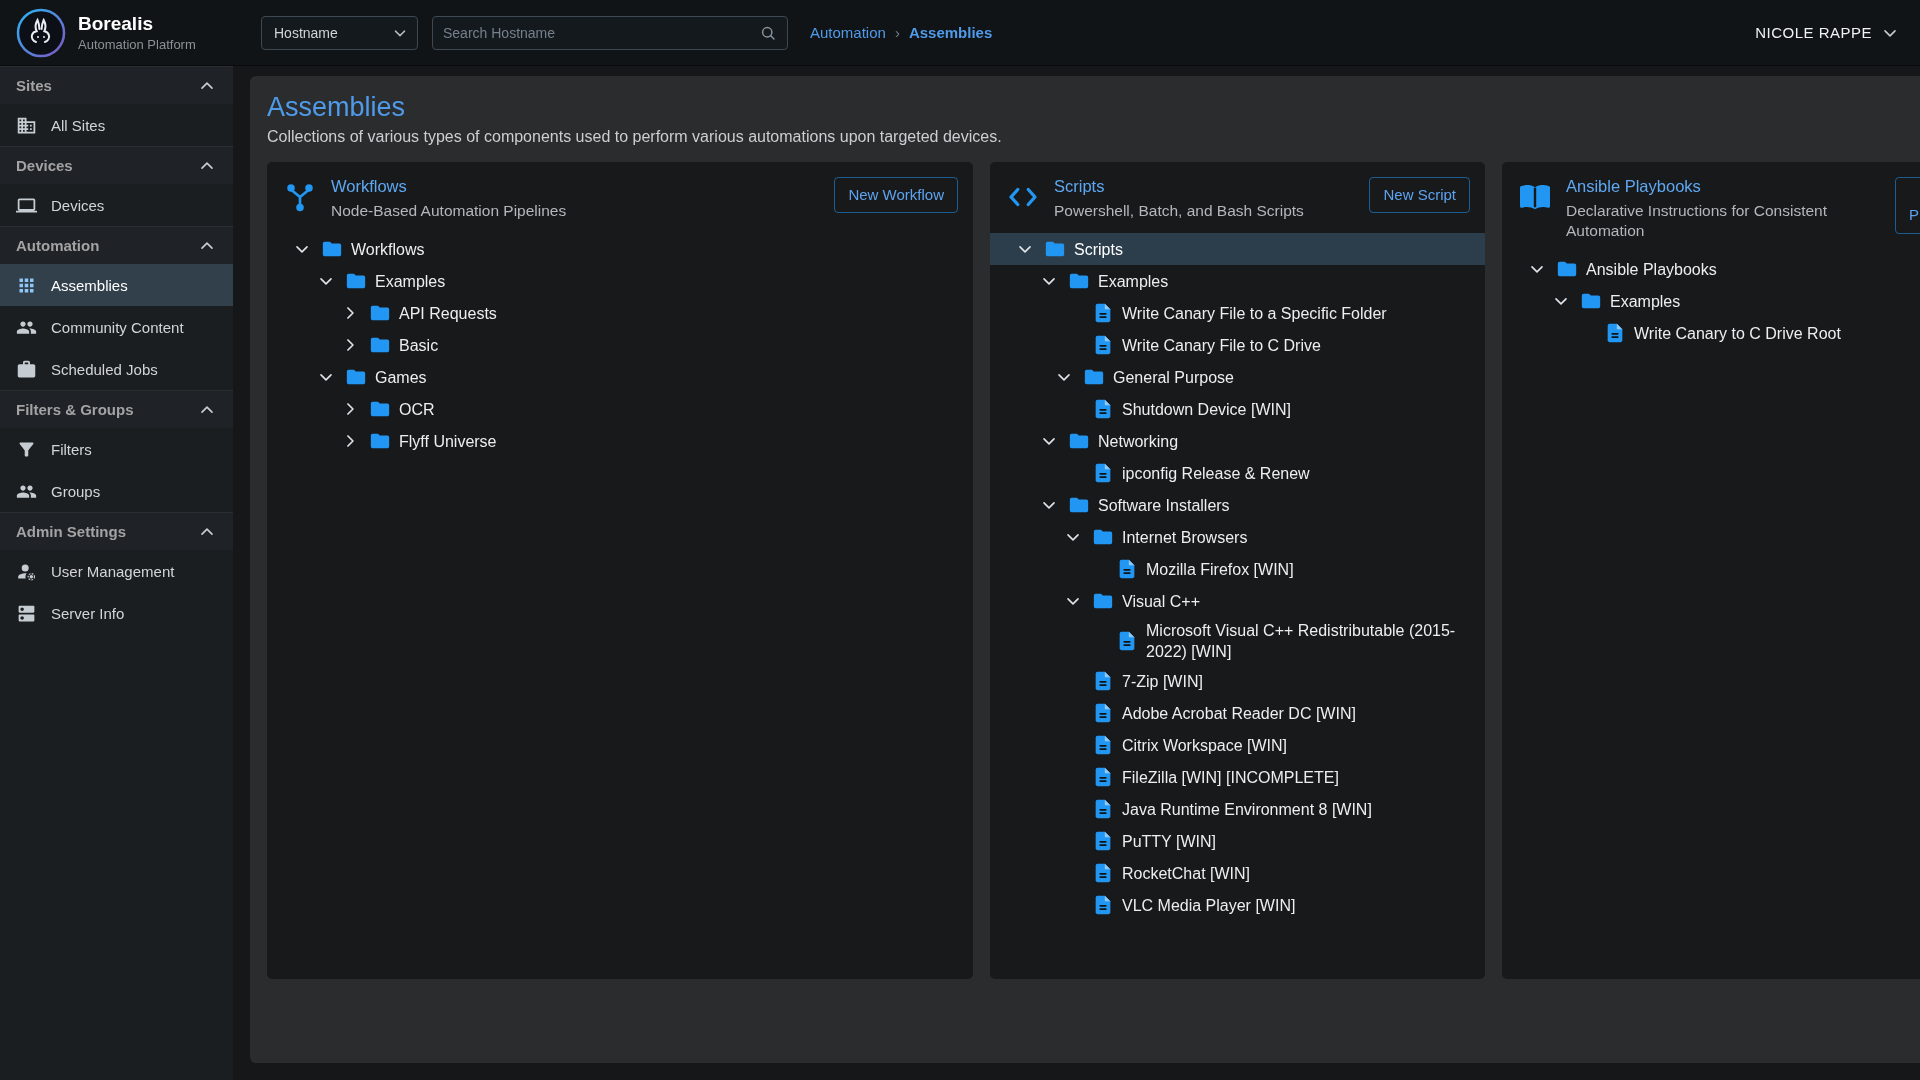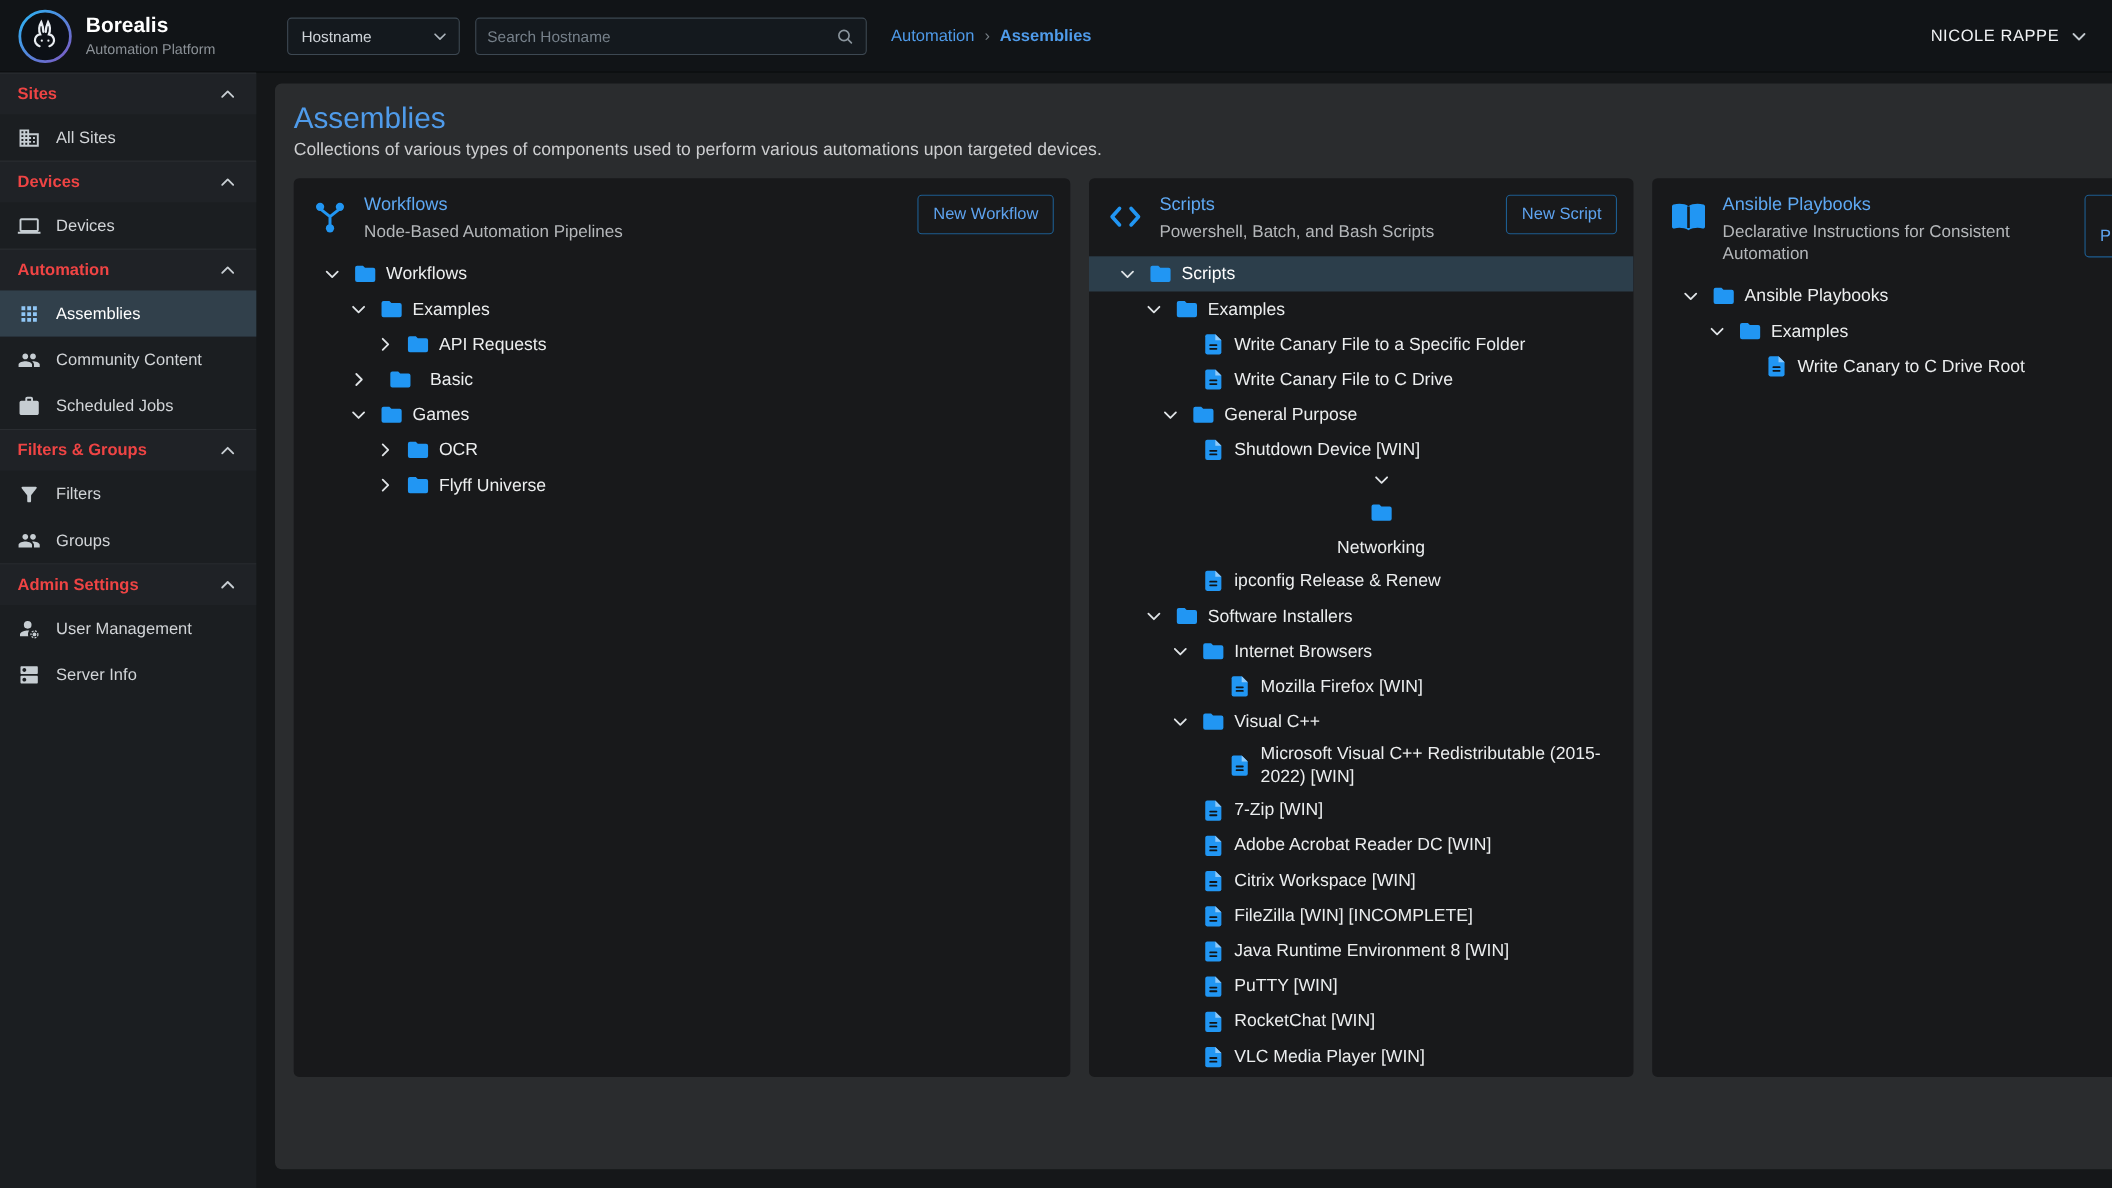--- a/index.html
+++ b/index.html
@@ -25,21 +25,21 @@
   .user-name{font-size:15px;letter-spacing:.5px;color:#f0f2f4;font-weight:500}
 
   
   .body-row{display:flex;height:1014px}
   .sidebar{width:233px;flex-shrink:0;background:#1b1e21;height:100%}
   .content-outer{flex:1;padding:10px 15px 17px 17px}
   .main-card{background:#2a2c2e;border-radius:6px;height:987px;padding:16px 17px;overflow:hidden}
 
   
   .side-section-header{height:38px;display:flex;align-items:center;justify-content:space-between;padding:0 16px;background:#1f2226;border-top:1px solid rgba(255,255,255,.05);cursor:pointer}
-  .side-section-header .lbl{color:#ef4444;font-size:15px;font-weight:bold}
+  .side-section-header .lbl{color:#a3a3a3;font-size:15px;font-weight:bold}
   .side-item{height:42px;display:flex;align-items:center;gap:14px;padding:0 16px;font-size:15px;color:#d2d5d8;cursor:pointer}
   .side-item.selected{background:#31404b;color:#fff}
   .side-item.selected .item-icn{color:#90c6f5}
 
   .icn{display:inline-flex;align-items:center;justify-content:center;flex-shrink:0}
   .icn svg{width:100%;height:100%;display:block}
   .hdr-chev{width:20px;height:20px;color:#c8ced3}
   .item-icn{width:21px;height:21px;color:#c6cdd2}
   .sel-caret{width:18px;height:18px;color:#aeb6bd}
   .user-caret{width:20px;height:20px;color:#c2c8cd}
@@ -311,21 +311,21 @@
                     <path d="M9.5 6l6 6-6 6"></path>
                   </svg>
                 </span>
                 <span class="icn tree-node-icon">
                   <svg viewBox="0 0 24 24">
                     <path fill="#2196f3" d="M9.8 4l2 2H20a2 2 0 0 1 2 2v10a2 2 0 0 1-2 2H4a2 2 0 0 1-2-2V6a2 2 0 0 1 2-2h5.8z"></path>
                   </svg>
                 </span>
                 <span class="tlabel">API Requests</span>
               </div>
-              <div class="tree-row" style="padding-left: 48px; gap: 16px;">
+              <div class="tree-row" style="padding-left: 72px;">
                 <span class="twisty">
                   <svg viewBox="0 0 24 24" fill="none" stroke="currentColor" stroke-width="2" stroke-linecap="round" stroke-linejoin="round">
                     <path d="M9.5 6l6 6-6 6"></path>
                   </svg>
                 </span>
                 <span class="icn tree-node-icon">
                   <svg viewBox="0 0 24 24">
                     <path fill="#2196f3" d="M9.8 4l2 2H20a2 2 0 0 1 2 2v10a2 2 0 0 1-2 2H4a2 2 0 0 1-2-2V6a2 2 0 0 1 2-2h5.8z"></path>
                   </svg>
                 </span>
@@ -456,21 +456,21 @@
                 <span class="icn tree-node-icon">
                   <svg viewBox="0 0 24 24">
                     <path fill="#2196f3" d="M14 2H6a2 2 0 0 0-2 2v16a2 2 0 0 0 2 2h12a2 2 0 0 0 2-2V8l-6-6z"></path>
                     <path fill="#90caf9" d="M14 2l6 6h-6z"></path>
                     <rect x="8" y="12" width="8" height="1.8" rx=".9" fill="#101418"></rect>
                     <rect x="8" y="15.6" width="8" height="1.8" rx=".9" fill="#101418"></rect>
                   </svg>
                 </span>
                 <span class="tlabel">Shutdown Device [WIN]</span>
               </div>
-              <div class="tree-row" style="padding-left: 48px; flex-direction: column;">
+              <div class="tree-row" style="padding-left: 48px;">
                 <span class="twisty">
                   <svg viewBox="0 0 24 24" fill="none" stroke="currentColor" stroke-width="2" stroke-linecap="round" stroke-linejoin="round">
                     <path d="M6 9.5l6 6 6-6"></path>
                   </svg>
                 </span>
                 <span class="icn tree-node-icon">
                   <svg viewBox="0 0 24 24">
                     <path fill="#2196f3" d="M9.8 4l2 2H20a2 2 0 0 1 2 2v10a2 2 0 0 1-2 2H4a2 2 0 0 1-2-2V6a2 2 0 0 1 2-2h5.8z"></path>
                   </svg>
                 </span>

